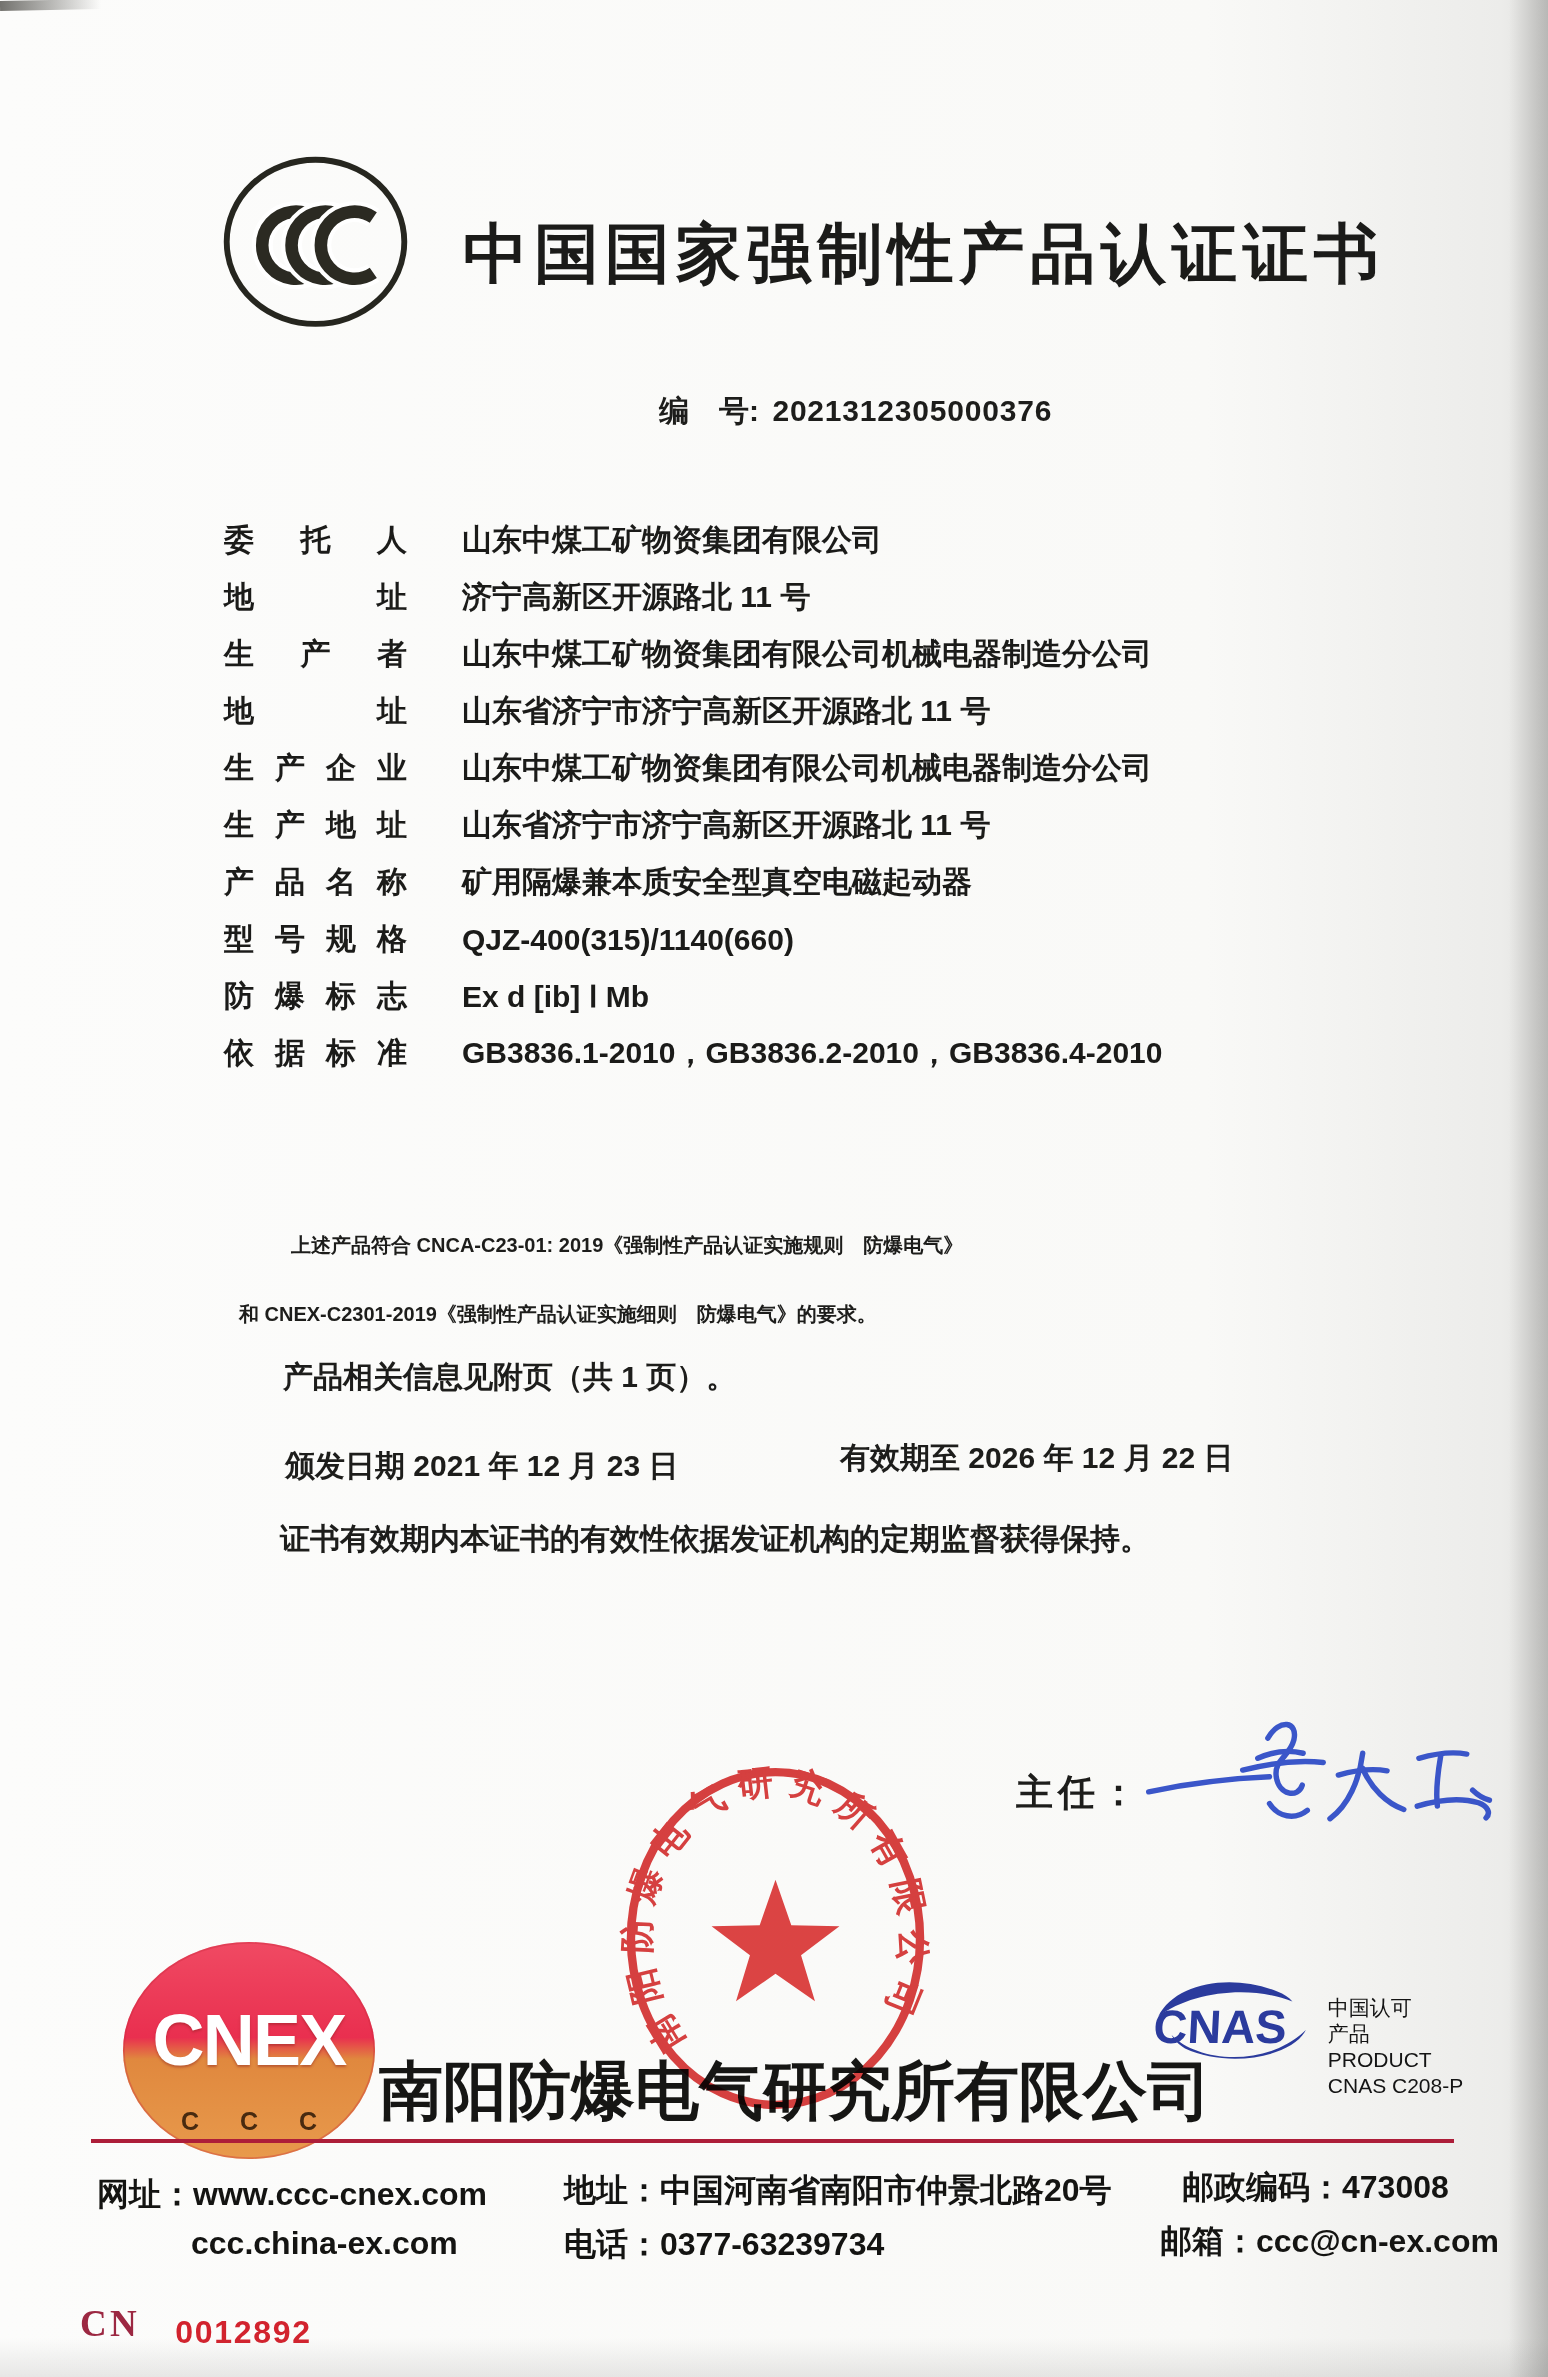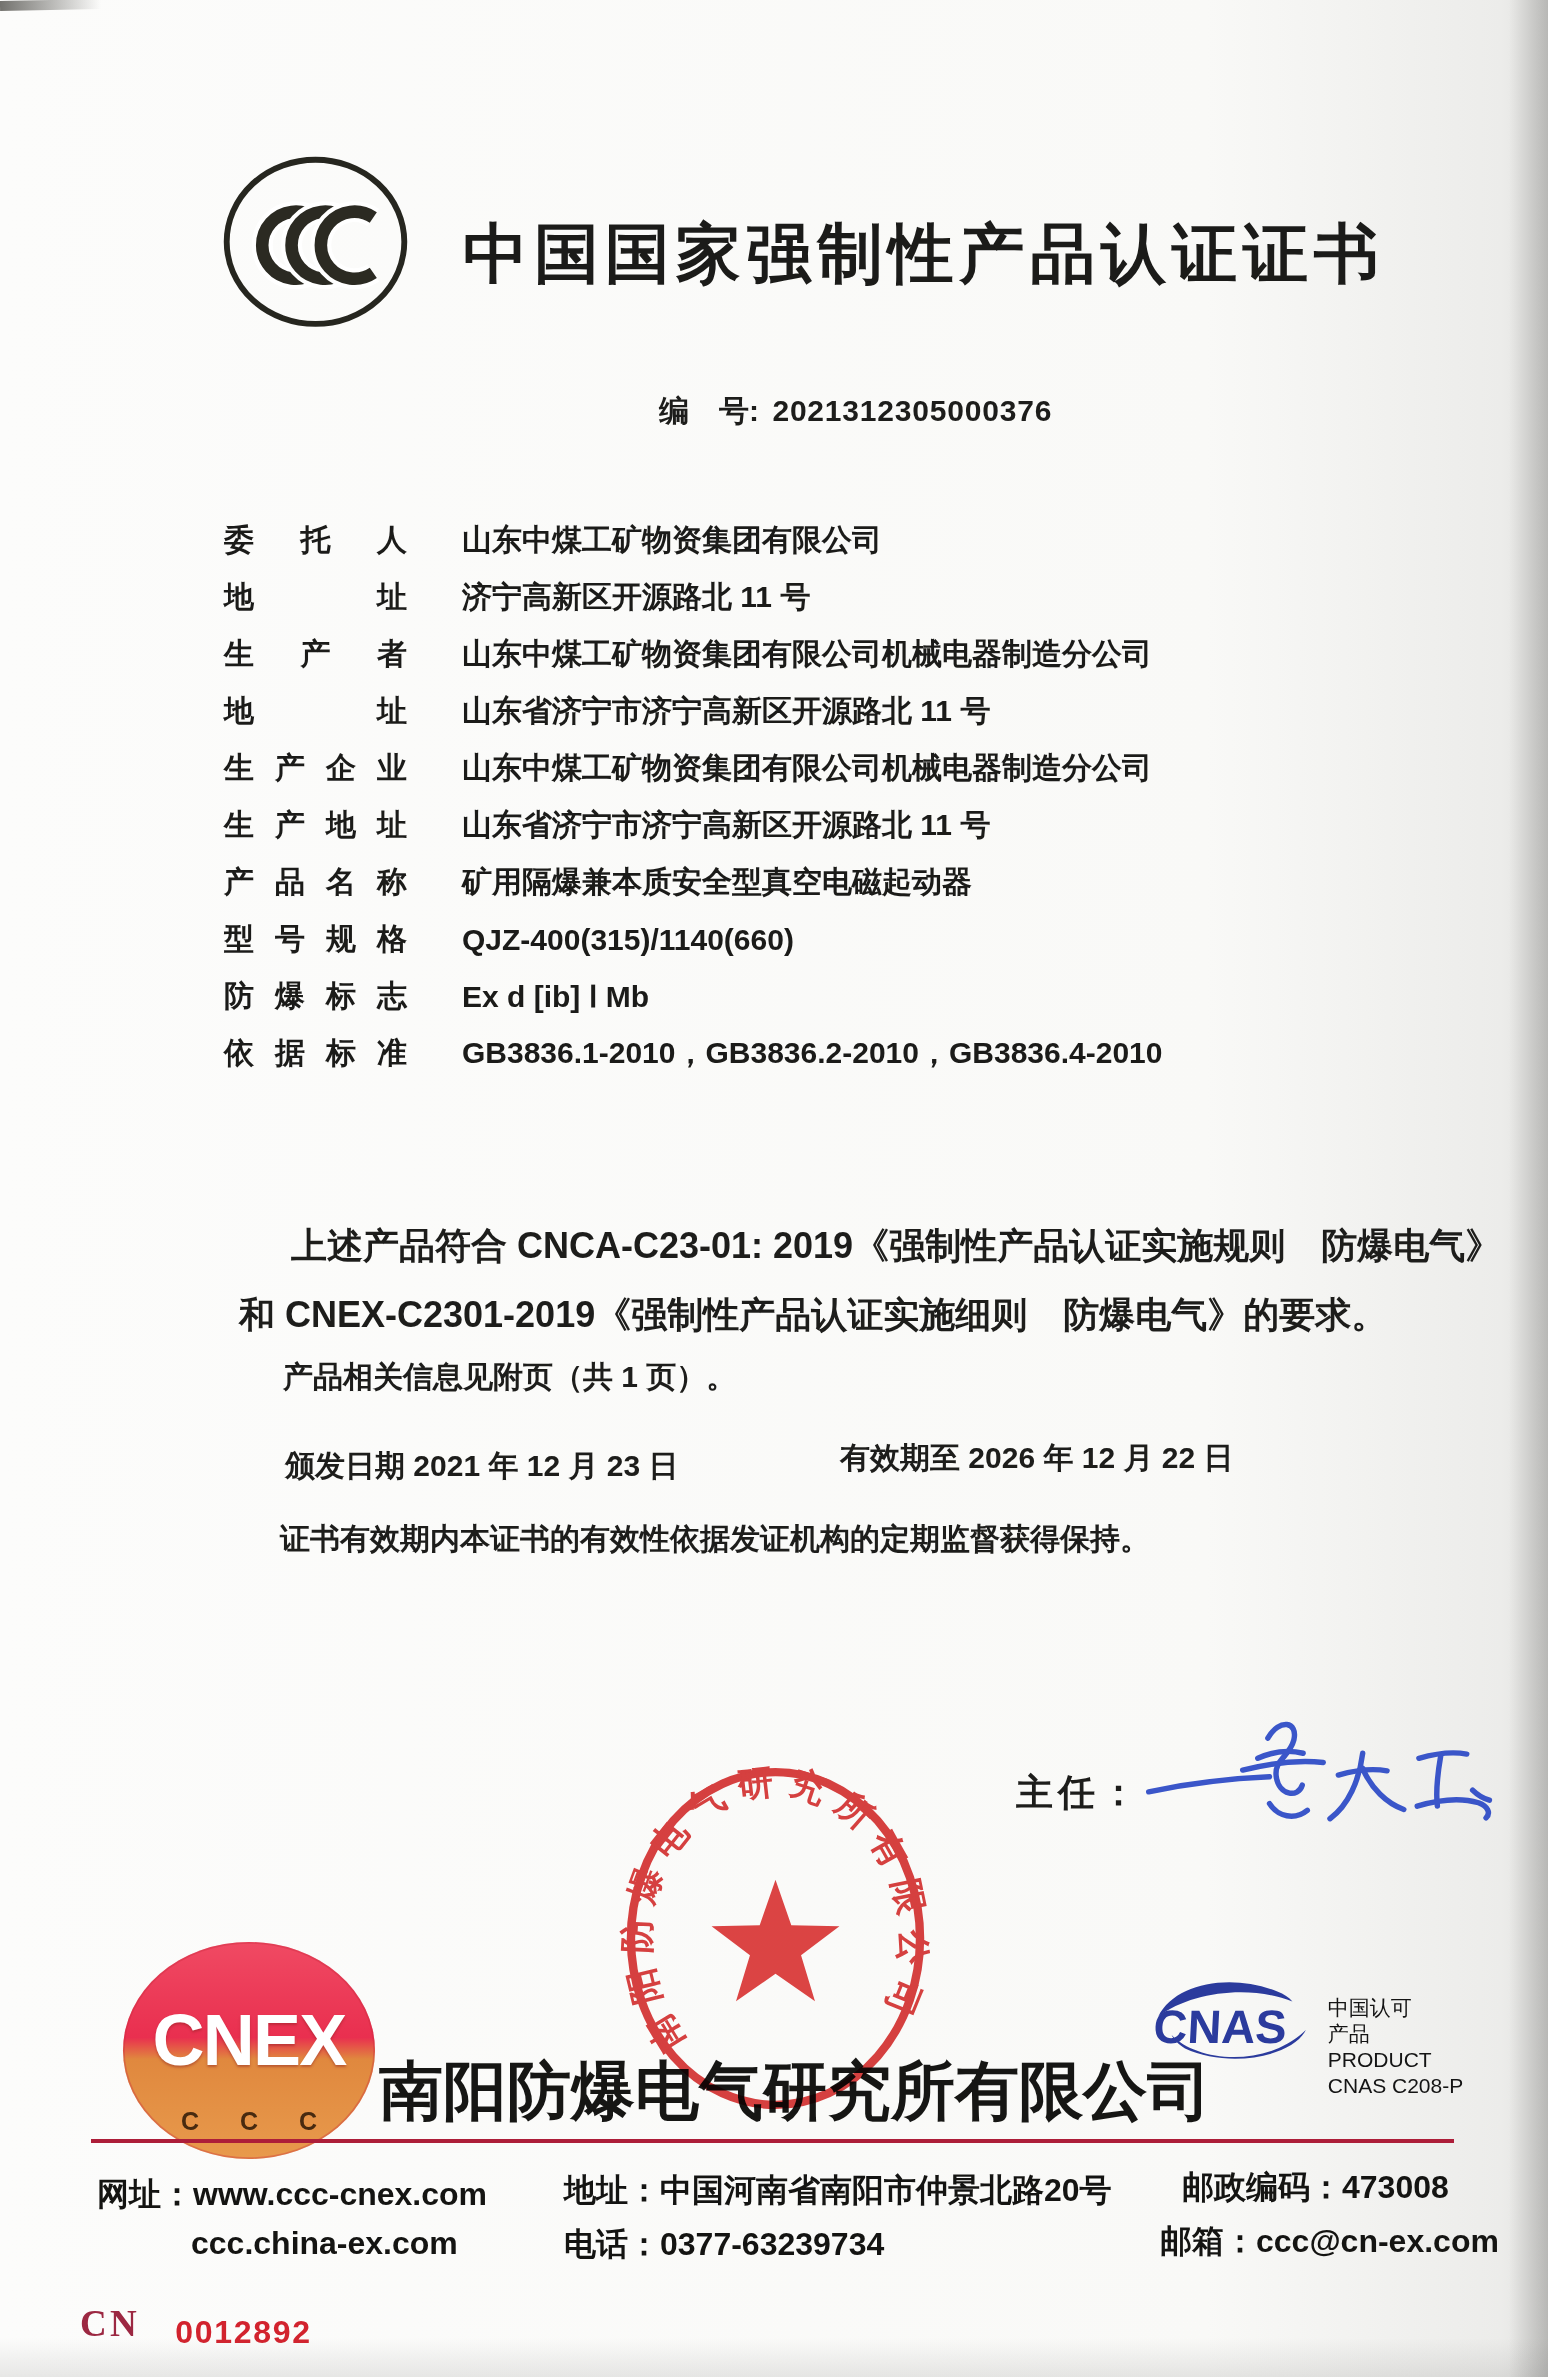--- a/index.html
+++ b/index.html
@@ -30,21 +30,21 @@
   .cert-no .num{margin-left:13.4px;letter-spacing:0.8px;}
 
   
   .fields{position:absolute;left:224px;top:512px;}
   .f-row{display:flex;align-items:center;height:57px;}
   .f-row.gap{margin-top:47px;}
   .f-label{width:183px;font-size:30px;font-weight:700;text-align:justify;text-align-last:justify;color:#1b1b19;}
   .f-value{margin-left:55px;font-size:30px;font-weight:700;white-space:nowrap;color:#1b1b19;}
 
   
-  .statement{position:absolute;left:239px;top:1211px;width:1058px;font-size:36px;font-weight:700;line-height:69px;}
+  .statement{position:absolute;left:239px;top:1211px;width:1058px;font-size:20px;font-weight:700;line-height:69px;}
   .statement .l1{text-indent:52px;white-space:nowrap;}
   .statement .l2{white-space:nowrap;}
   .attachment-note{position:absolute;left:283px;top:1357px;font-size:30px;font-weight:700;}
   .date-issued{position:absolute;left:285px;top:1446px;font-size:30px;font-weight:700;}
   .date-valid{position:absolute;left:840px;top:1438px;font-size:30px;font-weight:700;}
   .validity-note{position:absolute;left:280px;top:1519px;font-size:30px;font-weight:700;}
 
   
   .director-label{position:absolute;left:1016px;top:1768px;font-size:37px;font-weight:700;letter-spacing:5px;}
   .signature{position:absolute;left:1142px;top:1711px;width:386px;height:160px;}

